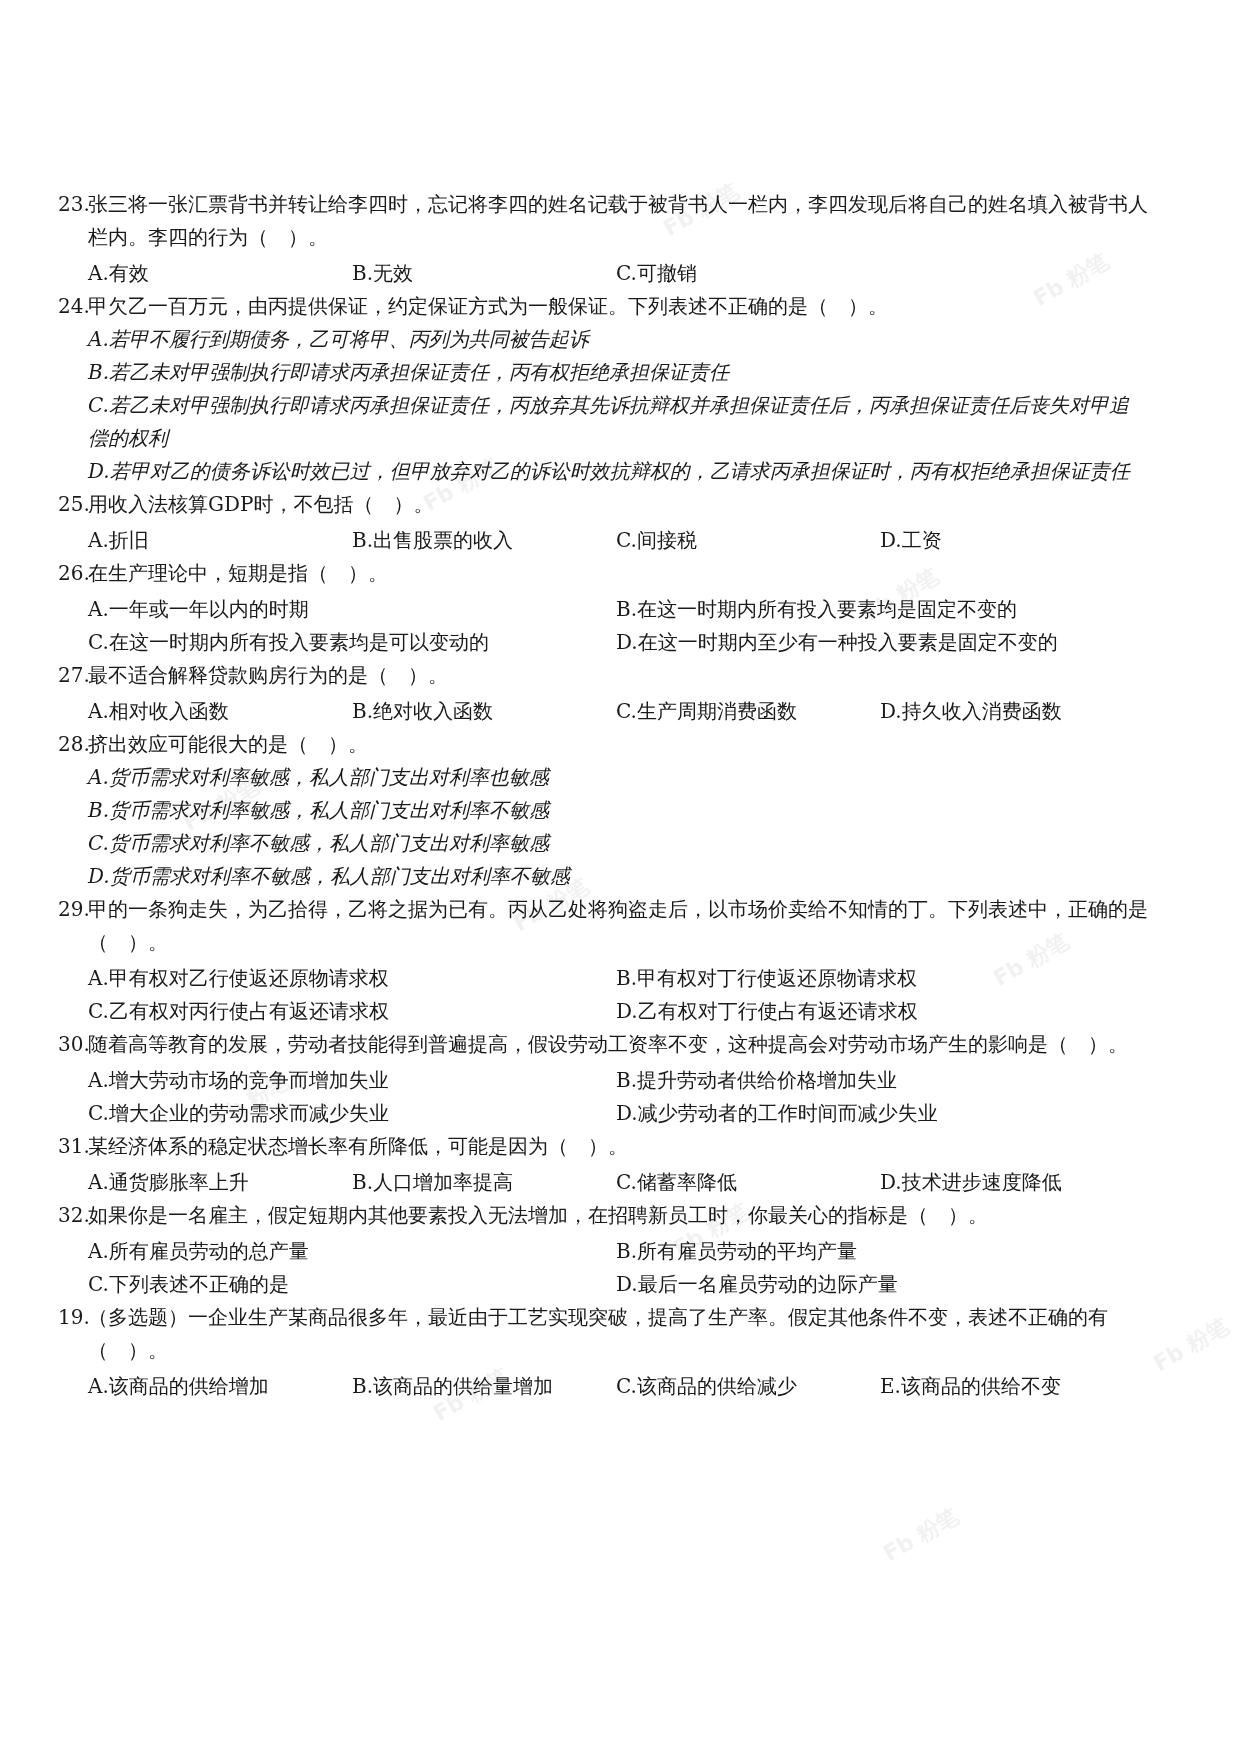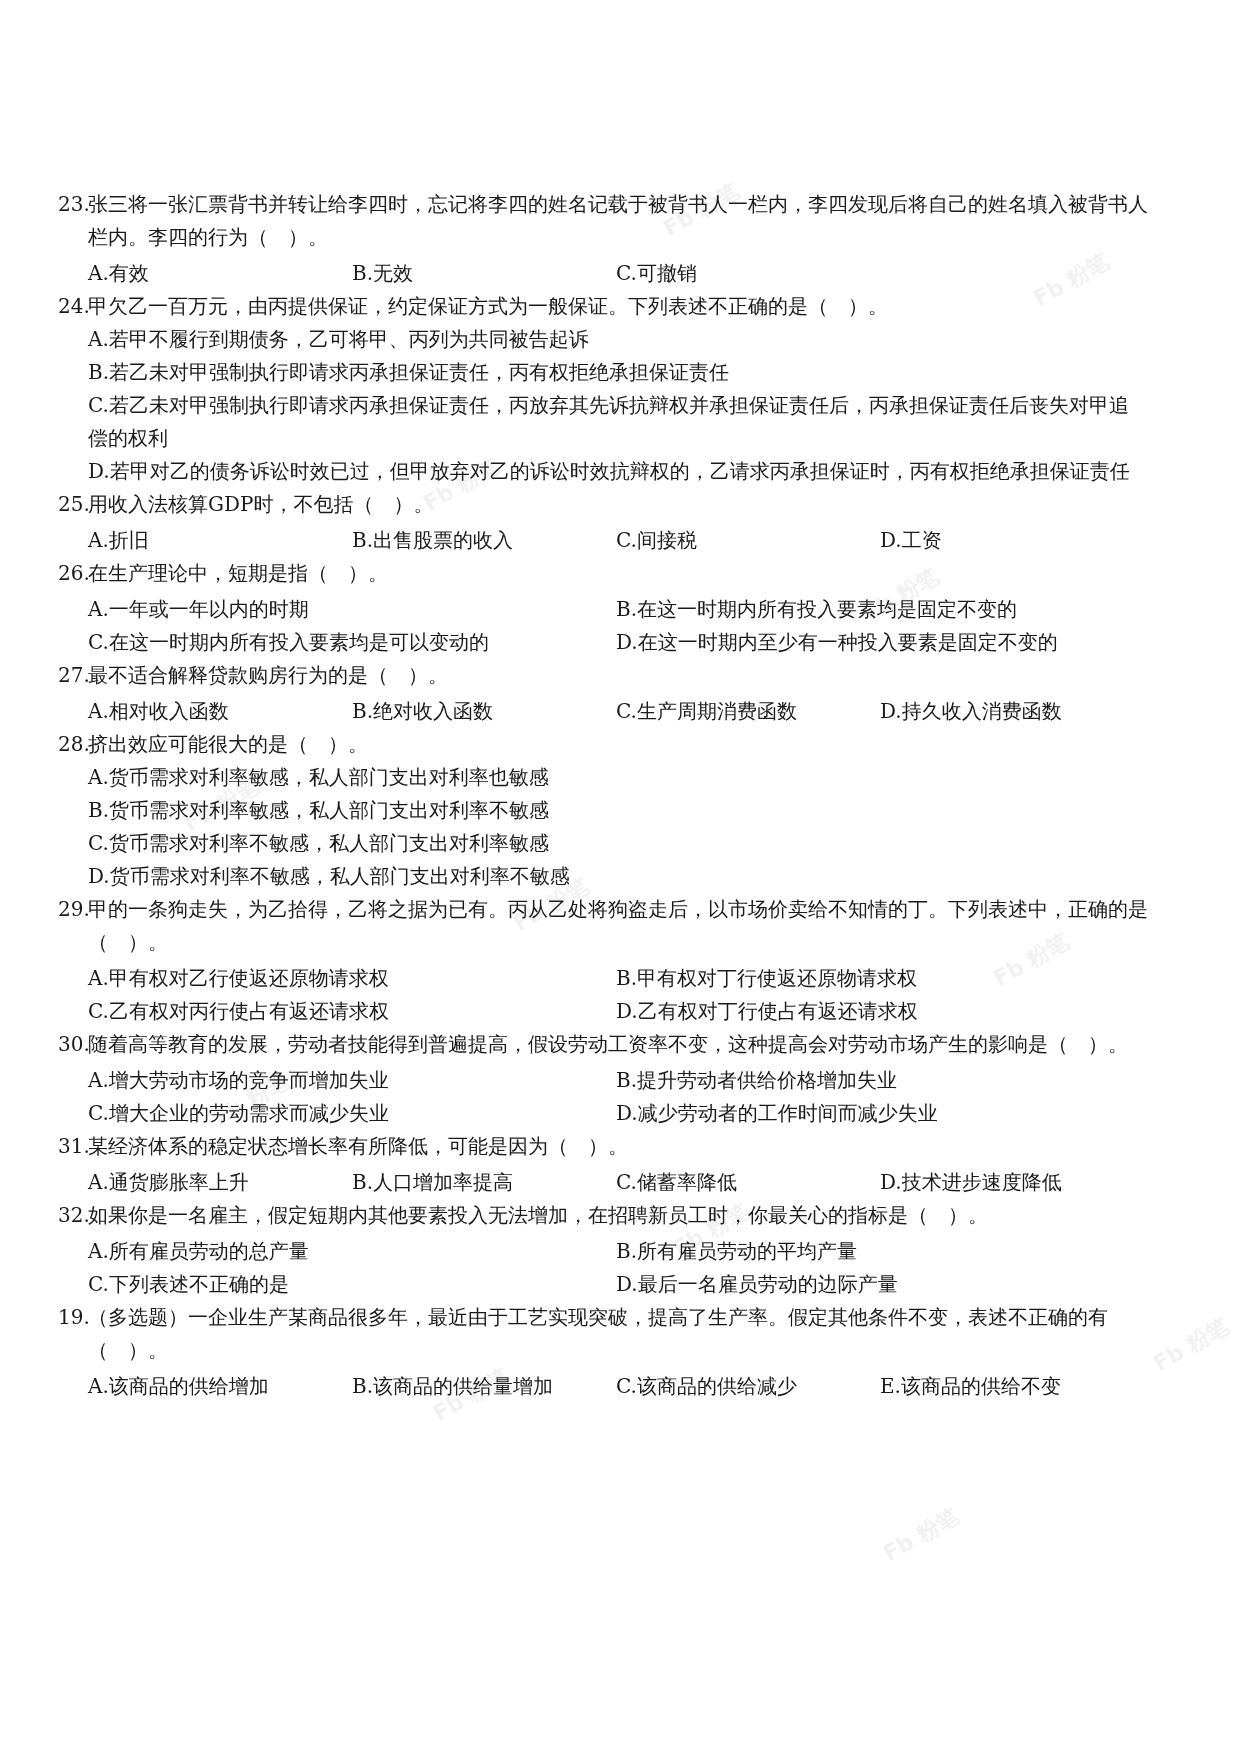--- a/index.html
+++ b/index.html
@@ -14,21 +14,21 @@
       height: 1425px; overflow: hidden;
       font-size: 20px; line-height: 33px;
     }
     .q { margin: 0; }
     .stem { display: flex; }
     .num { flex: 0 0 auto; width: 30px; white-space: nowrap; text-align: right; }
     .stem-text { flex: 1 1 auto; }
     .opts { padding-left: 30px; }
     .opts.g4 { display: grid; grid-template-columns: 264px 264px 264px 264px; margin-top: 3px; }
     .opts.g2 { display: grid; grid-template-columns: 528px 528px; margin-top: 3px; }
-    .opts.g1 { display: block; margin-top: 0; }
+    .opts.g1 { display: block; margin-top: 0; font-style: italic; }
     .opt { white-space: nowrap; }
     .opts.g1 .opt { white-space: normal; }
     .wm {
       position: absolute; color: rgba(120,120,120,0.10); font-size: 22px;
       font-family: "DejaVu Sans", sans-serif; font-weight: bold;
       transform: rotate(-30deg); pointer-events: none; white-space: nowrap;
     }
   </style>
 </head>
 <body>

